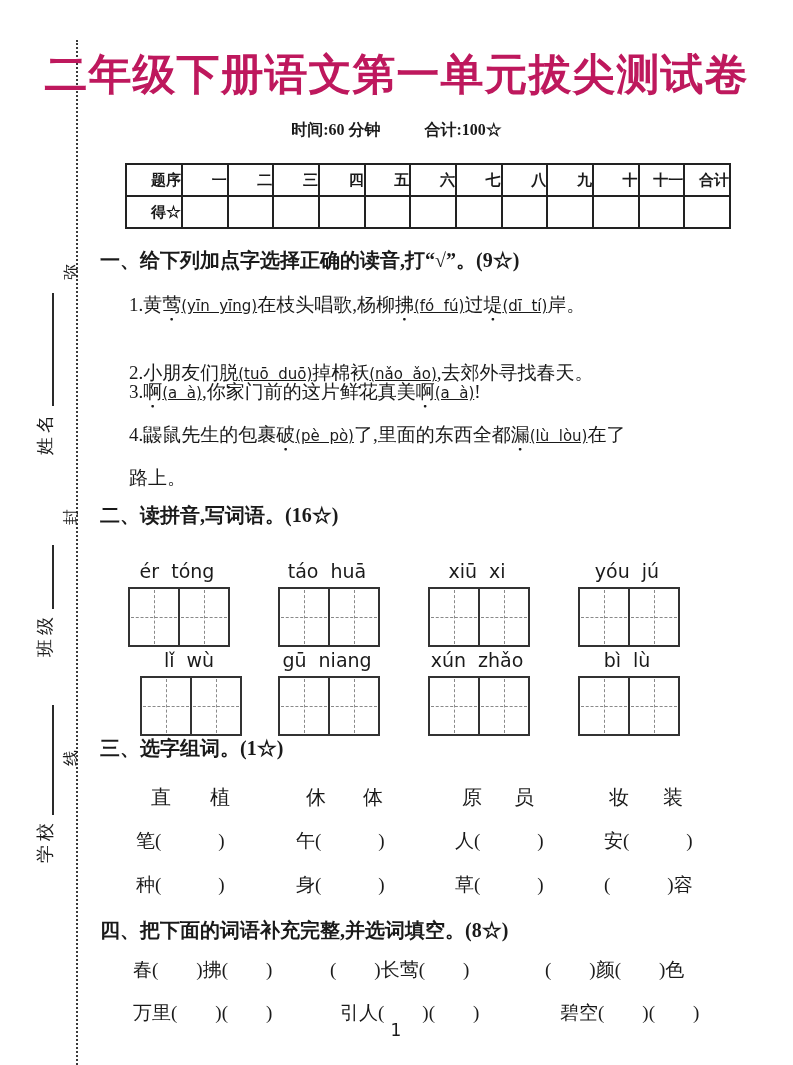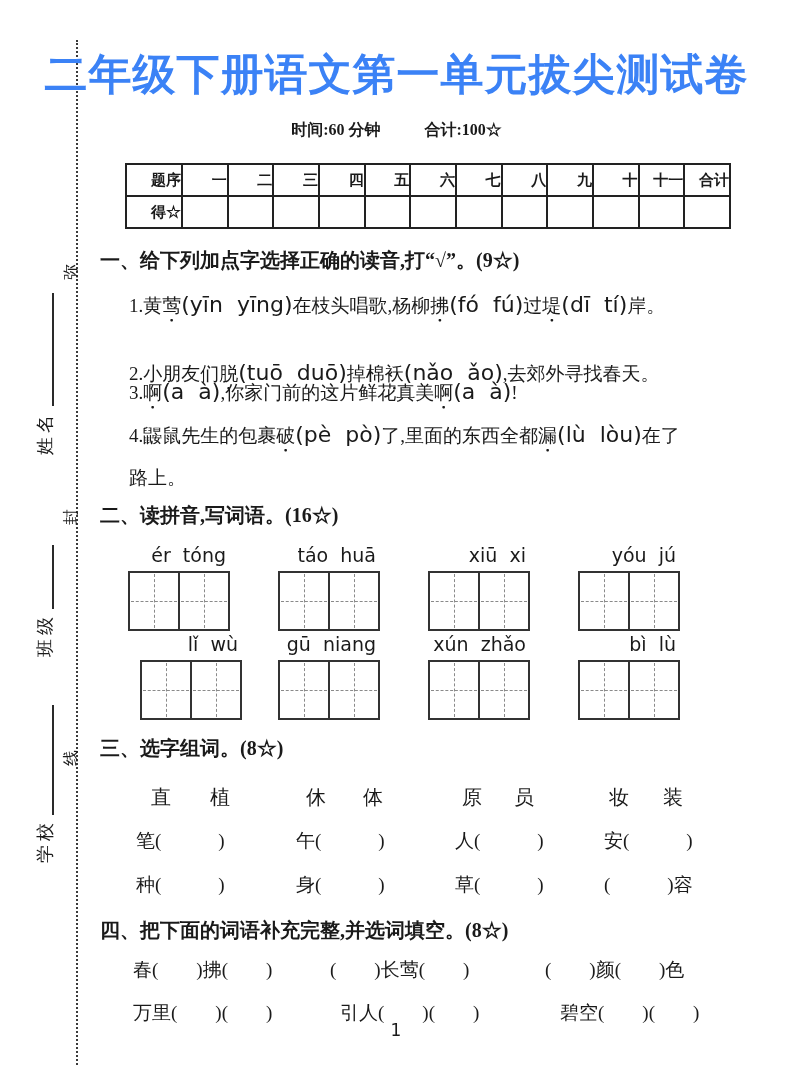--- a/index.html
+++ b/index.html
@@ -21,50 +21,50 @@
     position:absolute; white-space:nowrap; font-size:18px; letter-spacing:4px;
     transform:rotate(-90deg); width:46px; text-align:center;
   }
   .fill-line {
     position:absolute; left:52px; width:0; border-left:2px solid #2a2a2a;
   }
   
   .paper-title {
     position:absolute; left:0; top:46px; width:100%; text-align:center;
     font-family:"Liberation Sans","DejaVu Sans",sans-serif;
-    font-size:43px; font-weight:900; letter-spacing:1px; color:#3b82f6;
+    font-size:43px; font-weight:900; letter-spacing:1px; color:#be185d;
   }
   .meta-row {
     position:absolute; left:0; top:120px; width:100%; text-align:center;
     font-size:16px; font-weight:bold;
   }
   .meta-row span { margin:0 20px; }
   
   .score-table {
     position:absolute; left:125px; top:163px; border-collapse:collapse;
     table-layout:fixed; width:606px;
   }
   .score-table td {
     border:2px solid #222; height:30px; text-align:right;
     font-size:15px; font-weight:bold; padding:0;
   }
   
   .q-head { position:absolute; font-size:20px; font-weight:bold; white-space:nowrap; }
   .q-item { position:absolute; font-size:19px; white-space:nowrap; }
-  .py { font-family:"DejaVu Sans","Liberation Sans",sans-serif; font-size:22px; white-space:pre; }
+  .py { font-family:"DejaVu Sans","Liberation Sans",sans-serif; font-size:15px; white-space:pre;text-decoration:underline; }
   .dot-char { position:relative; display:inline-block; }
   .dot-char::after {
     content:"●"; position:absolute; left:50%; transform:translateX(-50%);
     bottom:-0.62em; font-size:0.33em;
   }
   
   .py-block { position:absolute; width:98px; }
   .py-label {
-    text-align:right; font-family:"DejaVu Sans","Liberation Sans",sans-serif;
-    font-size:19px; height:27px; white-space:pre;
+    text-align:center; font-family:"DejaVu Sans","Liberation Sans",sans-serif;
+    font-size:19px; height:27px; white-space:pre;margin-top:16px;
   }
   .tian-grid { display:flex; border:2px solid #333; width:98px; height:56px; background:#fff; }
   .tian-cell { position:relative; flex:1; }
   .tian-cell + .tian-cell { border-left:2px solid #333; }
   .tian-cell::before {
     content:""; position:absolute; left:50%; top:1px; bottom:1px; width:0;
     border-left:1px dashed #8a8a8a;
   }
   .tian-cell::after {
     content:""; position:absolute; top:50%; left:1px; right:1px; height:0;
@@ -198,21 +198,21 @@
       </div>
   </div>
   <div class="py-block" style="left:578px; top:633px;">
     <div class="py-label">bì  lù</div>
     <div class="tian-grid">
         <div class="tian-cell"></div>
         <div class="tian-cell"></div>
       </div>
   </div>
 
-  <div class="q-head" style="left:100px; top:735px;">三、选字组词。(8☆)</div>
+  <div class="q-head" style="left:100px; top:735px;">三、选字组词。(1☆)</div>
   <div class="char-opt" style="left:151px; top:784px;">直</div>
   <div class="char-opt" style="left:210px; top:784px;">植</div>
   <div class="char-opt" style="left:306px; top:784px;">休</div>
   <div class="char-opt" style="left:363px; top:784px;">体</div>
   <div class="char-opt" style="left:462px; top:784px;">原</div>
   <div class="char-opt" style="left:514px; top:784px;">员</div>
   <div class="char-opt" style="left:609px; top:784px;">妆</div>
   <div class="char-opt" style="left:663px; top:784px;">装</div>
 
   <div class="word-blank" style="left:136px; top:828px;">笔(　　　)</div>

